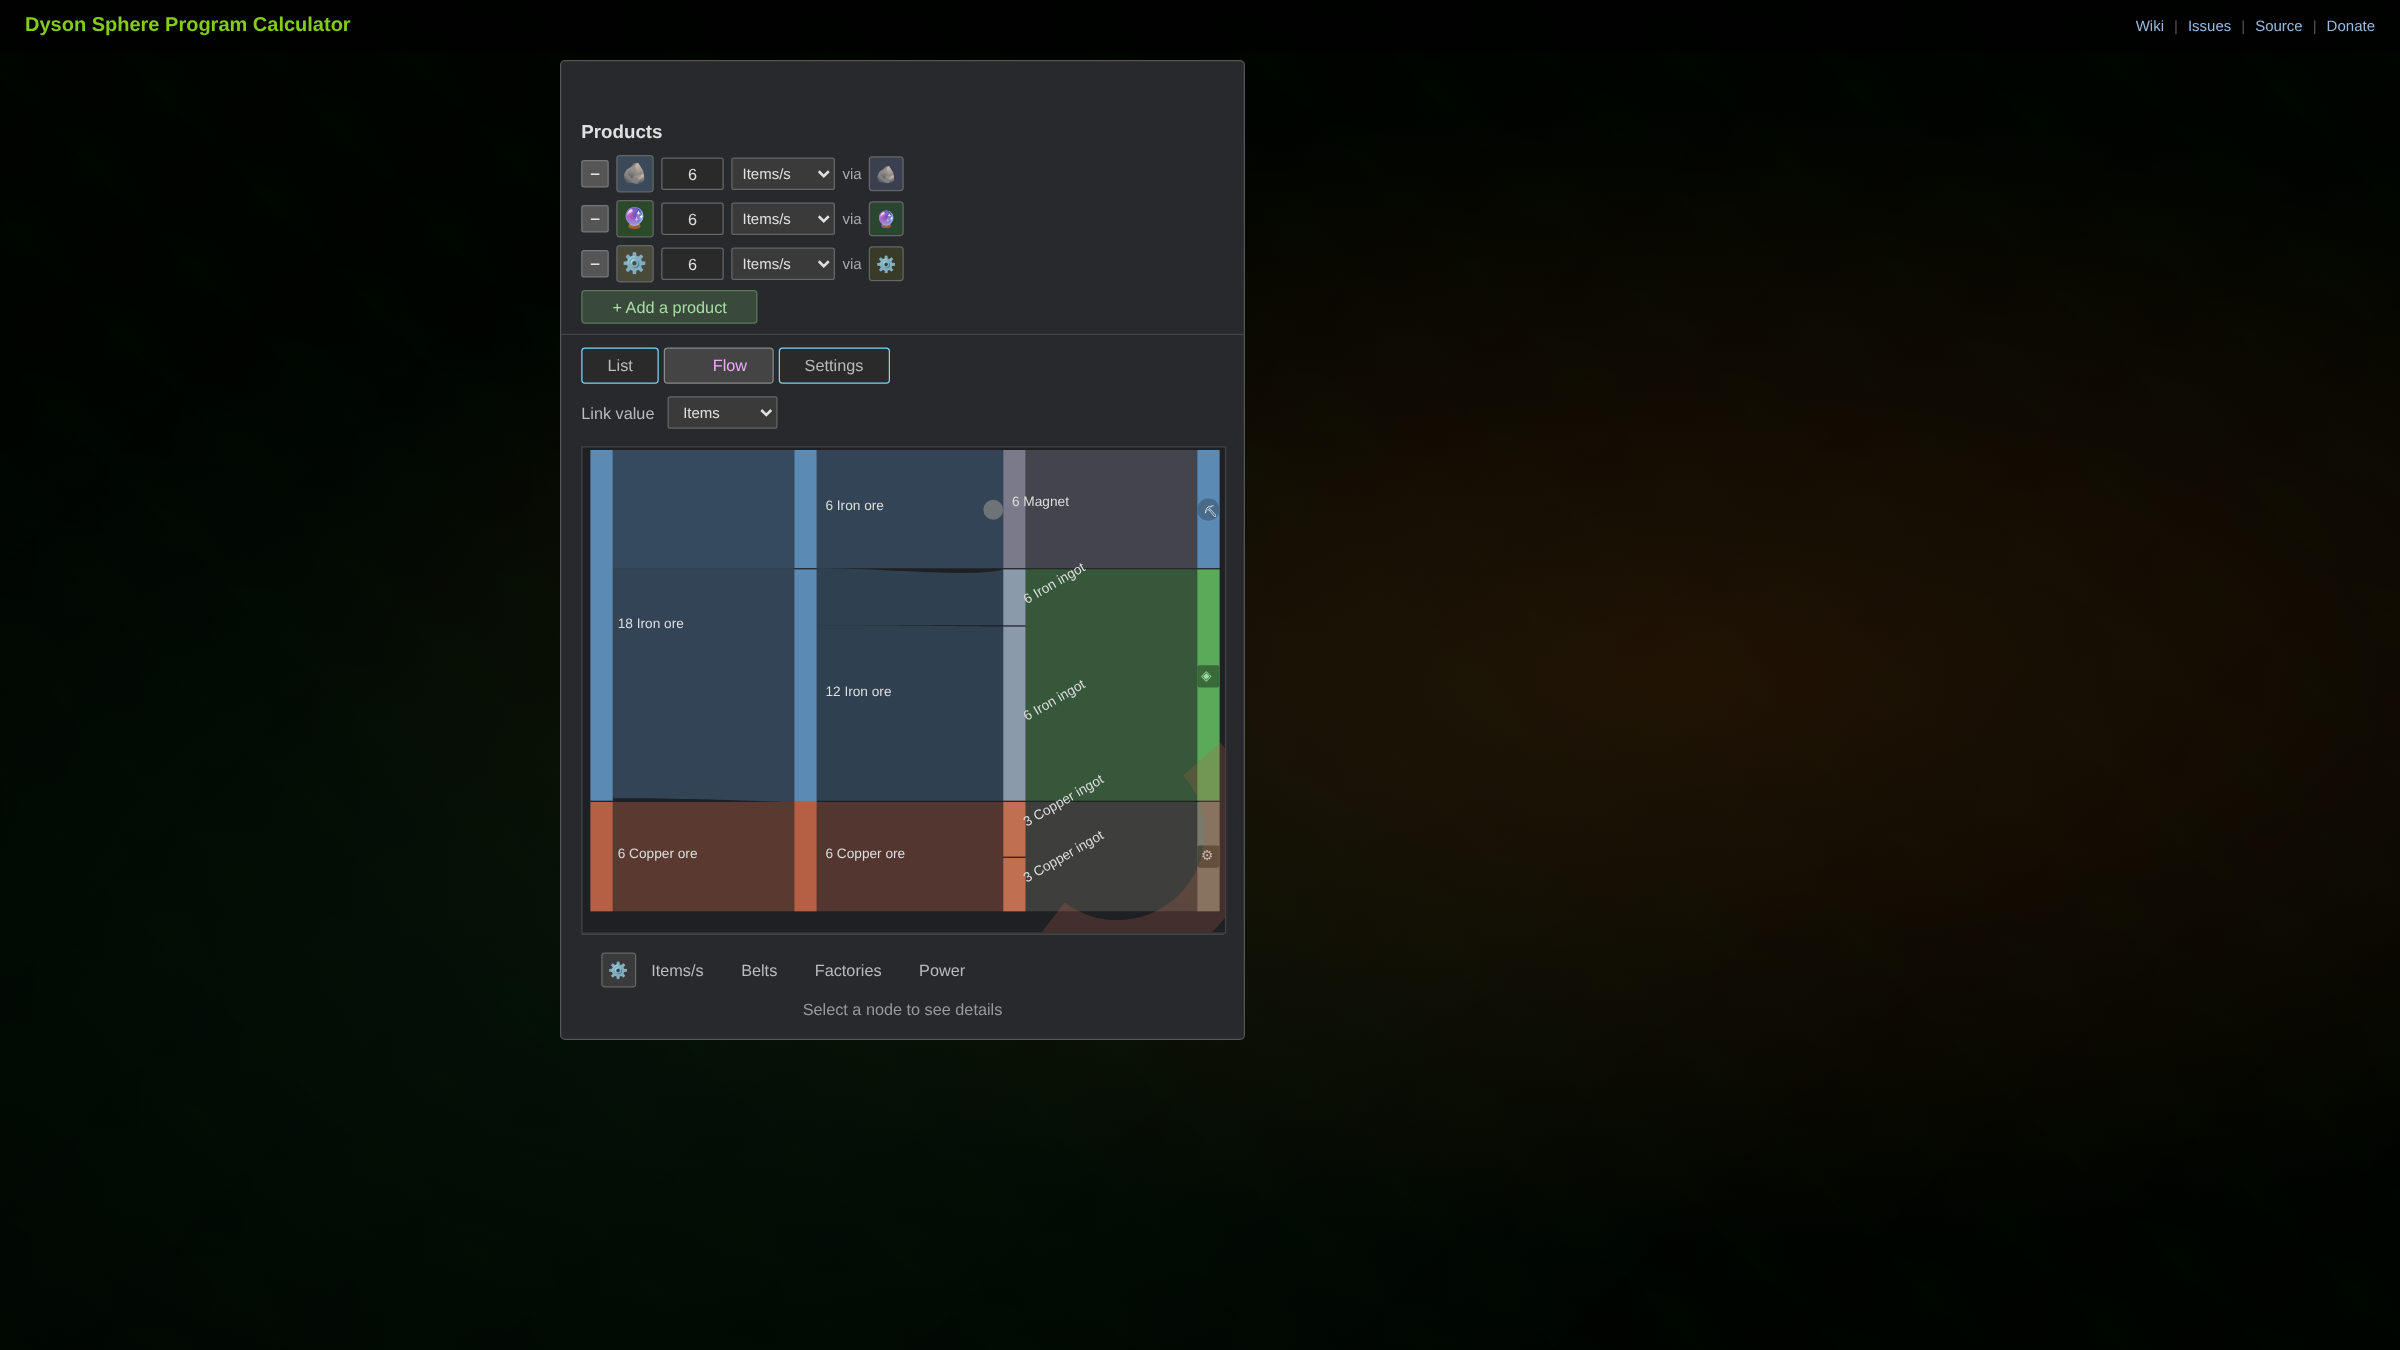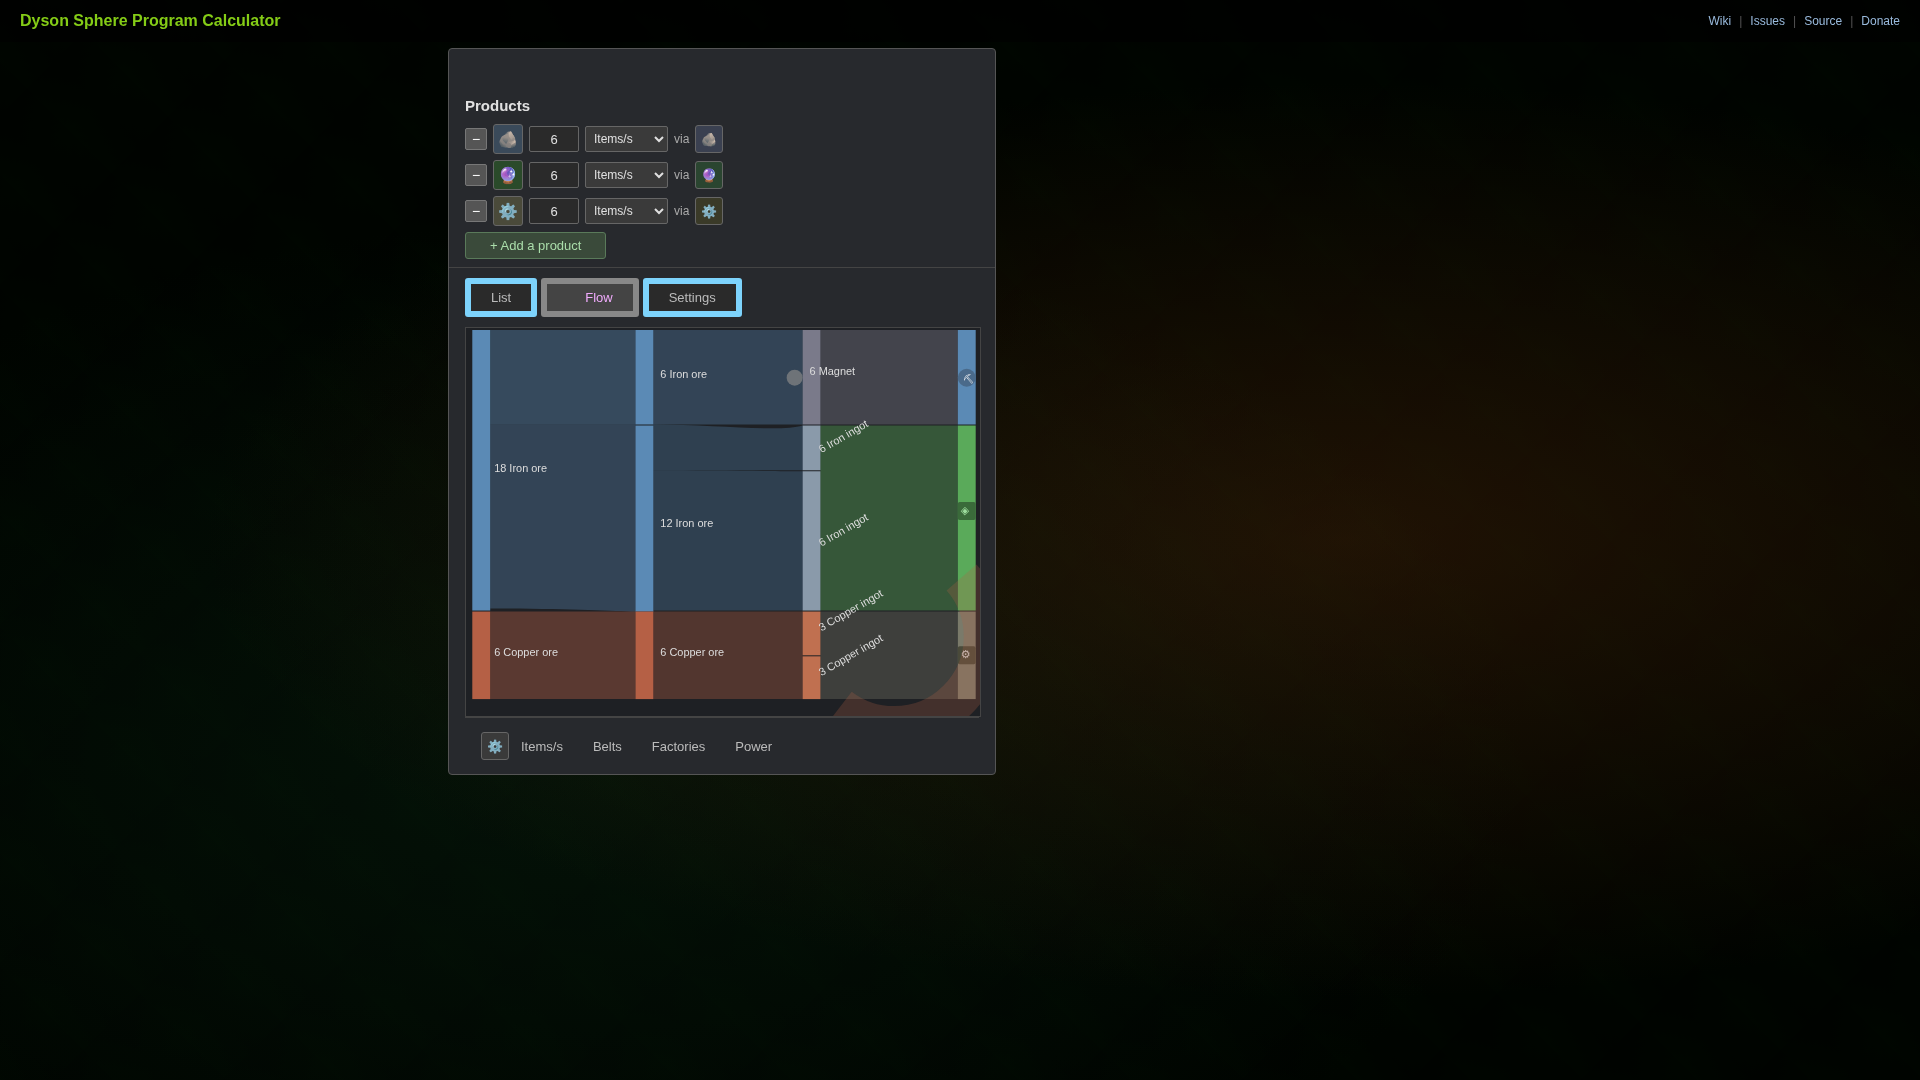--- a/index.html
+++ b/index.html
@@ -166,21 +166,21 @@
     .tabs-section {
       padding: 10px 16px 0;
     }
     .tabs-bar {
       display: flex;
       gap: 4px;
       margin-bottom: 10px;
     }
     .tab-btn {
       padding: 6px 20px;
-      border: 6px solid #7dd3fc;
+      border: 1px solid #7dd3fc;
       background: #2a2a2a;
       color: #bbb;
       cursor: pointer;
       border-radius: 3px;
       font-size: 13px;
     }
     .tab-btn.active {
       background: #444;
       color: #f0abfc;
       border-color: #888;
@@ -323,20 +323,28 @@
     <button class="add-product-btn">+ Add a product</button>
   </div>
 
   <div class="tabs-section">
     <div class="tabs-bar">
       <button class="tab-btn">List</button>
       <button class="tab-btn active">Flow</button>
       <button class="tab-btn">Settings</button>
     </div>
 
+    <div class="flow-controls">
+      <span class="link-value-label">Link value</span>
+      <select class="items-select">
+        <option>Items</option>
+        <option>Belts</option>
+        <option>Factories</option>
+      </select>
+    </div>
 
     <div class="sankey-container">
       <svg class="sankey-svg" viewBox="0 0 516 390" xmlns="http://www.w3.org/2000/svg">
 
         <rect width="516" height="390" fill="#1e2024"></rect>
 
         <rect x="6" y="2" width="18" height="282" fill="#5b8ab5"></rect>
 
         <rect x="6" y="285" width="18" height="88" fill="#b56045"></rect>
 
@@ -416,16 +424,17 @@
     <div class="details-table">
       <div class="details-row">
         <div class="gear-icon">⚙️</div>
         <div class="details-cols">
           <span class="details-col">Items/s</span>
           <span class="details-col">Belts</span>
           <span class="details-col">Factories</span>
           <span class="details-col">Power</span>
         </div>
       </div>
+      <div class="select-node-text">Select a node to see details</div>
     </div>
 
   </div>
 </div>
 
 </body></html>

